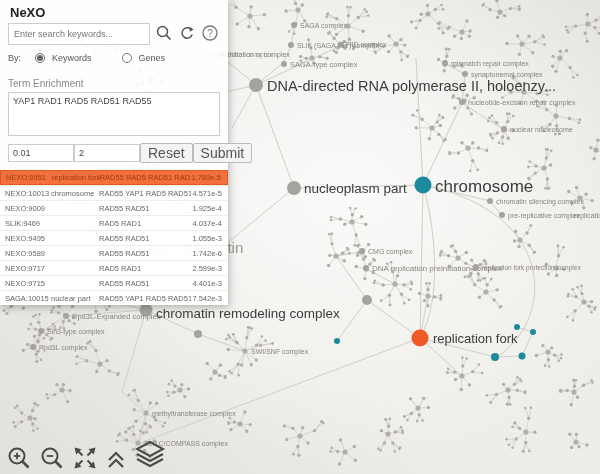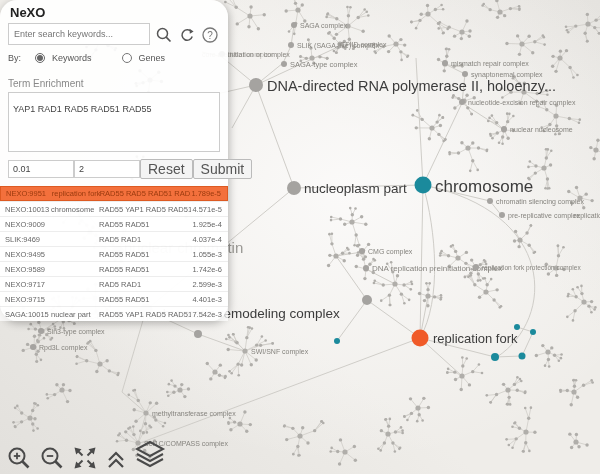--- a/index.html
+++ b/index.html
@@ -13,33 +13,32 @@
       #efede9;
   }
   #graph{position:absolute;left:0;top:0;}
   #graph text{font-family:"Liberation Sans",sans-serif;}
 
   
   #panel{
     position:absolute;left:0;top:0;width:228px;
     background:rgba(255,255,255,0.90);
     box-shadow:1px 2px 8px rgba(0,0,0,0.28);
-    border-radius:17px;
   }
   .panel-title{font-size:13px;font-weight:bold;color:#222;padding:5px 10px 3px;}
-  .search-row{display:flex;align-items:flex-end;padding:0 8px;gap:4px;}
+  .search-row{display:flex;align-items:flex-start;padding:0 8px;gap:4px;}
   .search-input{width:134px;height:20px;border:1px solid #ccc;font-size:9px;padding:0 5px;color:#333;
     font-family:"Liberation Sans",sans-serif;outline:none;background:#fff;}
   .icon-btn{width:20px;height:20px;border:none;background:none;padding:0;cursor:pointer;display:flex;align-items:center;justify-content:center;}
   .by-row{display:flex;align-items:center;font-size:9px;color:#555;padding:8px 8px 2px;gap:4px;}
   .by-row label{margin-right:16px;}
   .by-row input[type=radio]{width:10px;height:10px;margin:0 3px 0 10px;accent-color:#666;}
   .section-heading{font-size:10px;color:#888;padding:13px 8px 3px;}
   .gene-textarea{display:block;margin:0 8px;width:202px;height:36px;border:1px solid #ccc;
-    font-size:9px;color:#444;resize:none;padding:11px 4px;font-family:"Liberation Sans",sans-serif;outline:none;background:#fff;}
+    font-size:9px;color:#444;resize:none;padding:3px 4px;font-family:"Liberation Sans",sans-serif;outline:none;background:#fff;}
   .params-row{display:flex;padding:7px 8px 7px;align-items:center;}
   .param-input{width:56px;height:16px;border:1px solid #ccc;font-size:9px;padding:0 4px;color:#444;
     font-family:"Liberation Sans",sans-serif;outline:none;background:#fff;}
   .panel-btn{height:20px;font-size:14px;border:1px solid #bbb;background:#f4f4f4;color:#555;
     border-radius:2px;padding:0 7px;cursor:pointer;font-family:"Liberation Sans",sans-serif;}
 
   #results{width:228px;}
   .result-row{display:flex;height:15px;align-items:center;background:rgba(255,255,255,0.72);
     border-top:1px solid rgba(0,0,0,0.07);font-size:7.5px;color:#666;cursor:pointer;box-sizing:border-box;}
   .result-row.selected{background:#f3703c;border:1px solid #dd5a22;color:#9a3a0e;}

